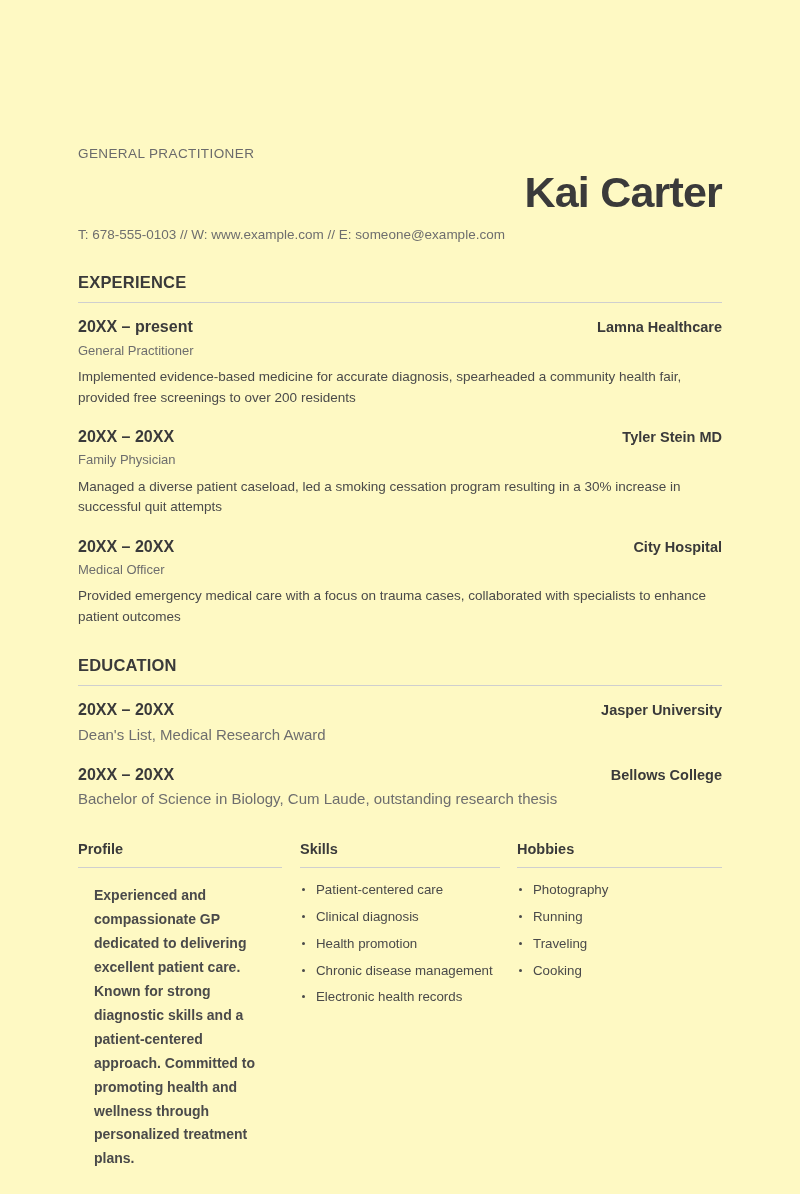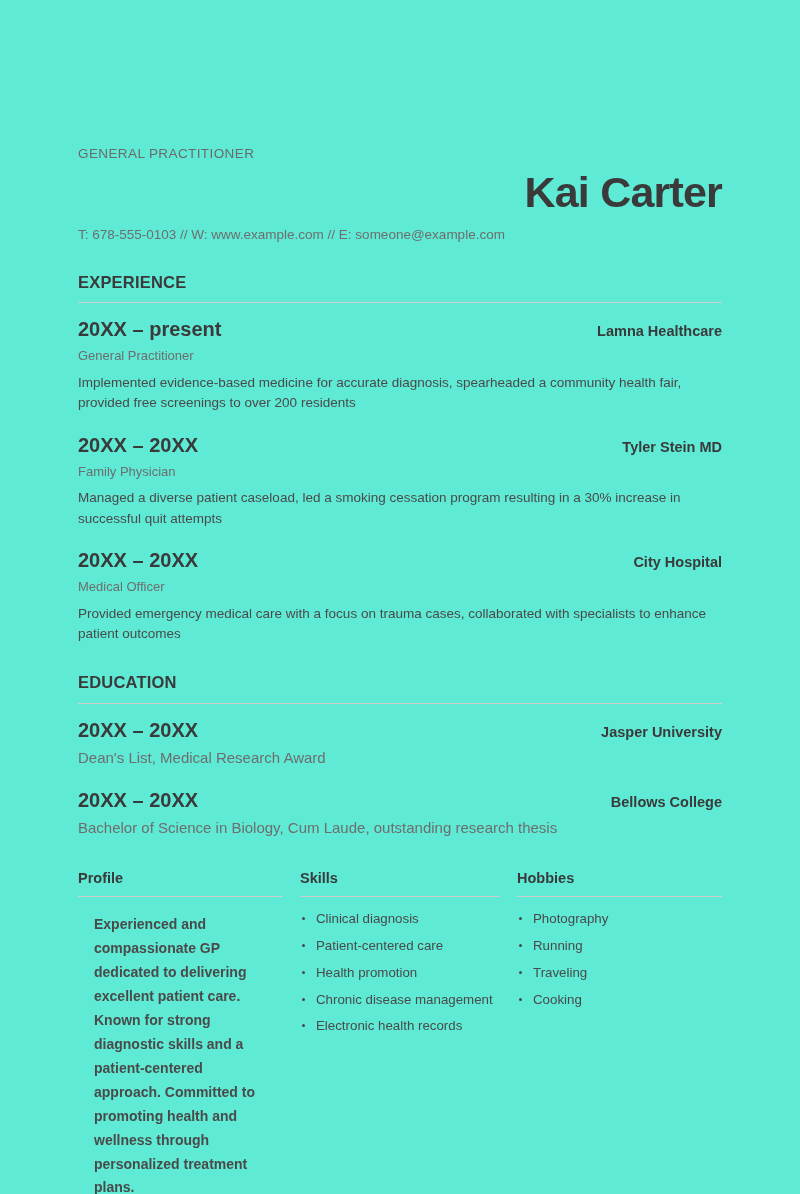--- a/index.html
+++ b/index.html
@@ -12,21 +12,21 @@
     height: 1194px;
     font-family: "Liberation Sans", sans-serif;
     color: #3b3b3b;
     -webkit-font-smoothing: antialiased;
   }
 
   .page {
     position: relative;
     width: 800px;
     height: 1194px;
-    background: #5eead4;
+    background: #fef9c3;
     box-sizing: border-box;
   }
 
   .content {
     position: absolute;
     left: 78px;
     top: 146px;
     width: 644px;
   }
 
@@ -80,21 +80,21 @@
   }
   .entry:last-child { margin-bottom: 0; }
 
   .entry-head {
     display: flex;
     justify-content: space-between;
     align-items: baseline;
     width: 100%;
   }
   .entry-dates {
-    font-size: 20px;
+    font-size: 16px;
     font-weight: bold;
     color: #3a3a3a;
     line-height: 1.45;
     white-space: nowrap;
   }
   .entry-org {
     font-size: 14.5px;
     font-weight: bold;
     color: #3a3a3a;
     line-height: 1.45;
@@ -250,22 +250,22 @@
       <div class="col col-profile">
         <h3 class="col-title">Profile</h3>
         <div class="col-rule"></div>
         <p class="col-paragraph">Experienced and compassionate GP dedicated to delivering excellent patient care. Known for strong diagnostic skills and a patient-centered approach. Committed to promoting health and wellness through personalized treatment plans.</p>
       </div>
 
       <div class="col col-skills">
         <h3 class="col-title">Skills</h3>
         <div class="col-rule"></div>
         <ul class="col-list">
+          <li><span class="bullet-dot"></span><span>Patient-centered care</span></li>
           <li><span class="bullet-dot"></span><span>Clinical diagnosis</span></li>
-          <li><span class="bullet-dot"></span><span>Patient-centered care</span></li>
           <li><span class="bullet-dot"></span><span>Health promotion</span></li>
           <li><span class="bullet-dot"></span><span>Chronic disease management</span></li>
           <li><span class="bullet-dot"></span><span>Electronic health records</span></li>
         </ul>
       </div>
 
       <div class="col col-hobbies">
         <h3 class="col-title">Hobbies</h3>
         <div class="col-rule"></div>
         <ul class="col-list">

